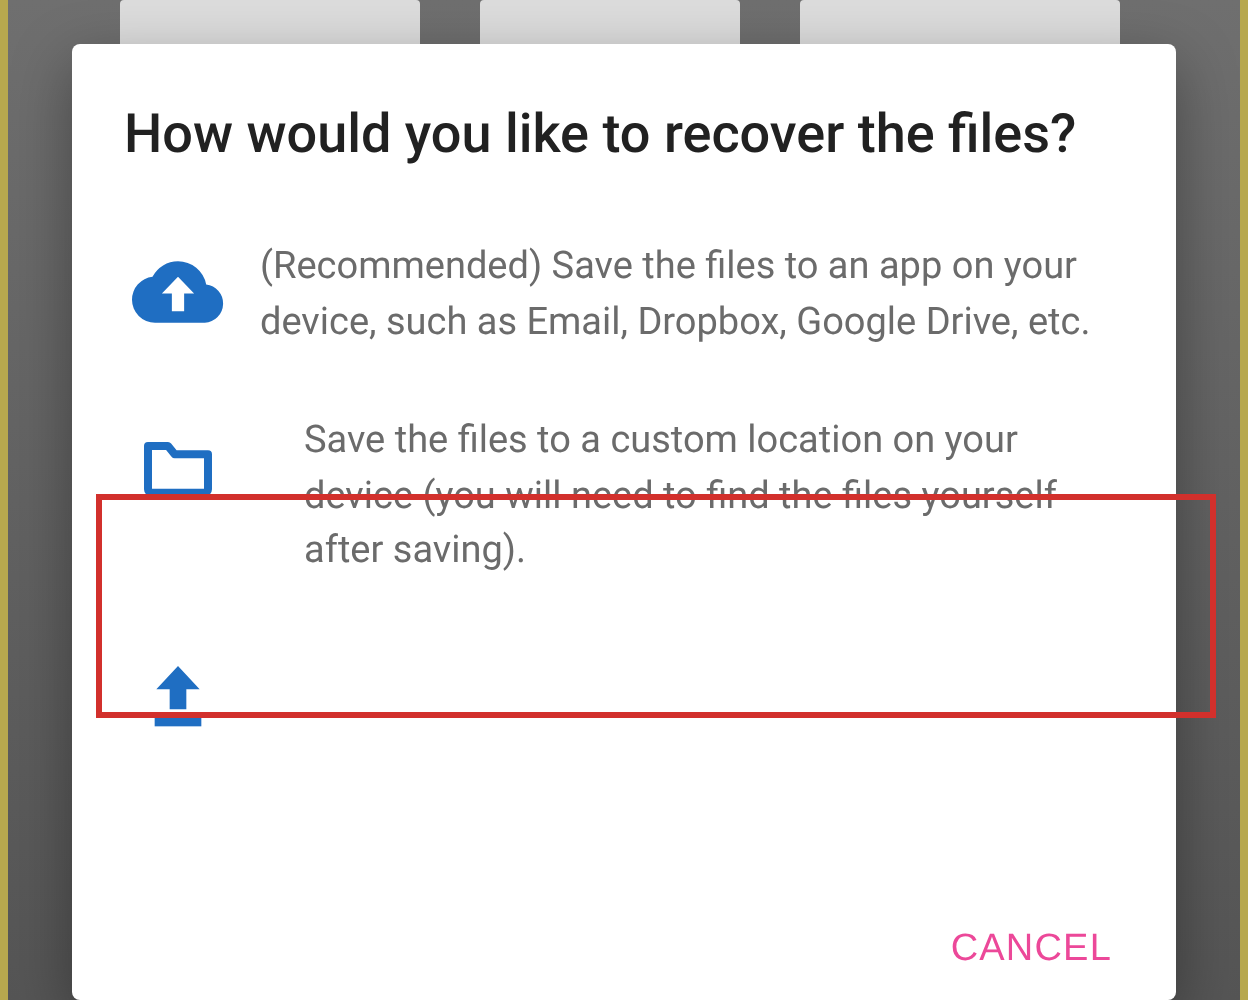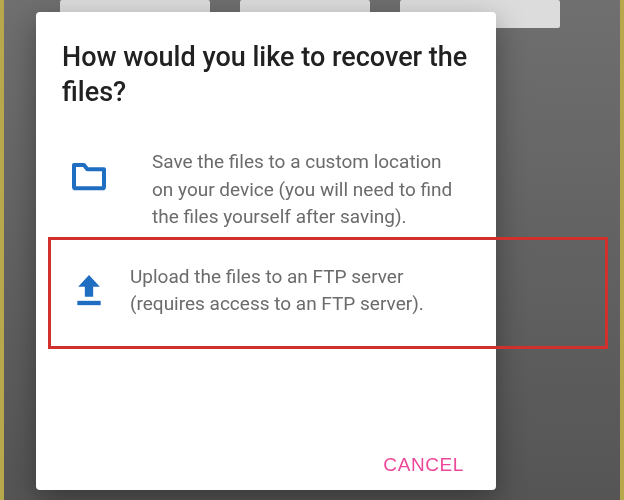--- a/index.html
+++ b/index.html
@@ -19,22 +19,22 @@
   .bg-card {
     position: absolute;
     top: 0;
     height: 28px;
     background: #dcdcdc;
     border-radius: 2px;
   }
   .dialog {
     position: absolute;
     left: 36px;
-    top: 12px;
-    width: 460px;
+    top: 22px;
+    width: 552px;
     height: 478px;
     background: #ffffff;
     border-radius: 4px;
     box-shadow: 0 10px 30px rgba(0,0,0,0.35);
     padding: 28px 26px 0 26px;
     box-sizing: border-box;
   }
   .title {
     font-size: 27px;
     font-weight: 500;
@@ -103,38 +103,46 @@
 <div class="backdrop">
   <div class="bg-card" style="left:60px; width:150px;"></div>
   <div class="bg-card" style="left:240px; width:130px;"></div>
   <div class="bg-card" style="left:400px; width:160px;"></div>
 </div>
 
 <div class="dialog">
 
   <div class="title">How would you like to recover the files?</div>
 
+  <div class="option">
+    <div class="icon">
+      <svg viewBox="0 0 24 24" width="46" height="46">
+        <path fill="#1f6ec2" d="M19.35 10.04A7.49 7.49 0 0 0 12 4a7.5 7.5 0 0 0-6.65 4.04A5.99 5.99 0 0 0 0 14a6 6 0 0 0 6 6h13a5 5 0 0 0 .35-9.96z"></path>
+        <path fill="#ffffff" d="M12 8l4.2 4.4h-2.6V17h-3.2v-4.6H7.8L12 8z"></path>
+      </svg>
+    </div>
+    <div class="text">(Recommended) Save the files to an app on your device, such as Email, Dropbox, Google Drive, etc.</div>
+  </div>
 
   <div class="option" style="padding-top:18px;padding-bottom:18px;gap:40px;">
     <div class="icon">
       <svg viewBox="0 0 24 24" width="46" height="40">
         <path fill="none" stroke="#1f6ec2" stroke-width="2.4" stroke-linejoin="round" d="M3 6h6l2 2.5h10V19a1 1 0 0 1-1 1H4a1 1 0 0 1-1-1V6z"></path>
       </svg>
     </div>
     <div class="text">Save the files to a custom location on your device (you will need to find the files yourself after saving).</div>
   </div>
 
   <div class="option">
     <div class="icon">
       <svg viewBox="0 0 24 24" width="40" height="40">
         <path fill="#1f6ec2" d="M12 3l6.5 7h-4v6h-5v-6H5.5L12 3z"></path>
         <rect fill="#1f6ec2" x="5" y="18.5" width="14" height="2.6"></rect>
       </svg>
     </div>
-    <div class="text">Upload the files to an FTP server (requires access to an FTP server).</div>
   </div>
 
   <div class="highlight" style="top:225px; height:112px;"></div>
 
   <div class="actions">
     <button class="btn">CANCEL</button>
   </div>
 
 </div>
 

